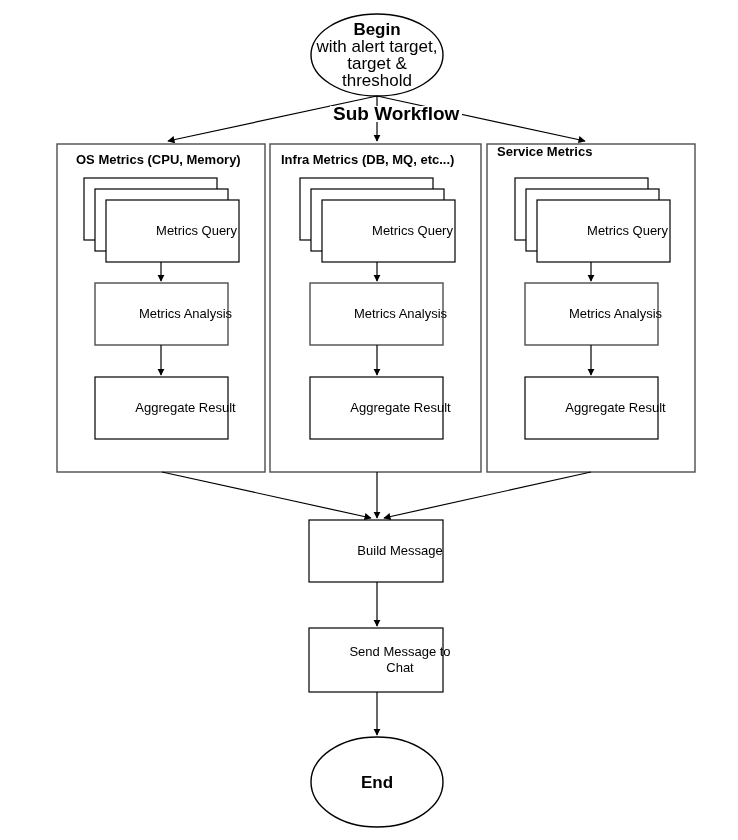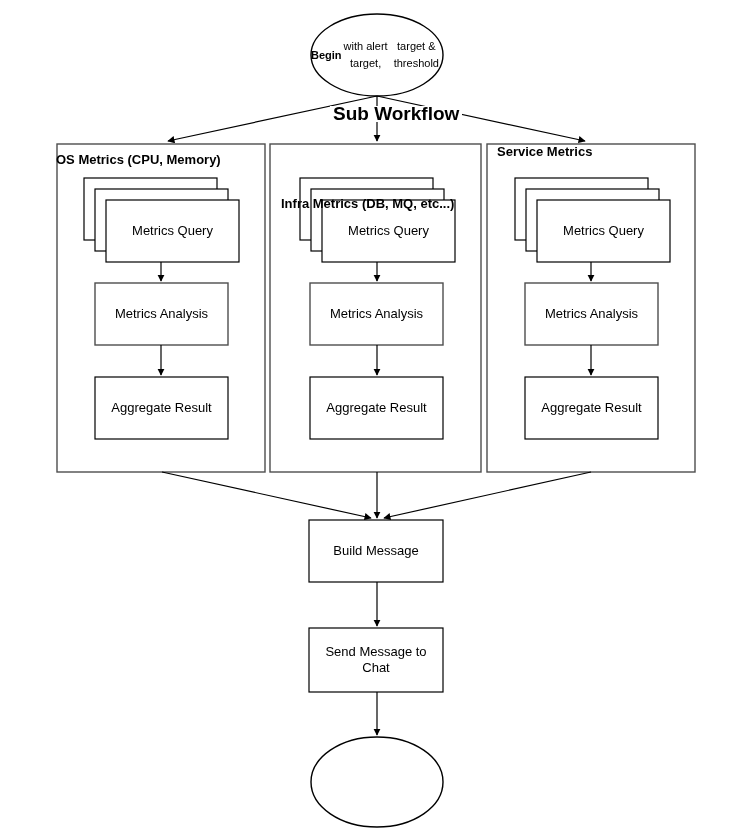--- a/index.html
+++ b/index.html
@@ -36,20 +36,21 @@
     position: absolute;
     display: flex;
     align-items: center;
     justify-content: center;
     text-align: center;
     font-size: 13px;
     line-height: 16px;
     color: #000000;
     white-space: pre-line;
     pointer-events: none;
+    margin-left: 24px;
   }
   .group-title {
     position: absolute;
     font-size: 13px;
     font-weight: bold;
     line-height: 16px;
     color: #000000;
     white-space: nowrap;
     pointer-events: none;
   }
@@ -60,24 +61,25 @@
     line-height: 16px;
     background: #ffffff;
     padding: 0 3px;
     color: #000000;
     white-space: nowrap;
     pointer-events: none;
   }
   .term-label {
     position: absolute;
     display: flex;
-    flex-direction: row;
+    flex-direction: column;
     align-items: center;
+    justify-content: center;
     text-align: center;
-    font-size: 11px;
+    font-size: 17px;
     line-height: 17px;
     pointer-events: none;
   }
   .term-label .t-bold { font-weight: bold; }
 </style>
 </head>
 <body>
 
 <div id="diagram-root">
 
@@ -150,34 +152,37 @@
   </svg>
 
   <div class="term-label" style="left:311px; top:14px; width:132px; height:82px;">
     <span class="t-bold">Begin</span>
     <span>with alert target,</span>
     <span>target &amp; threshold</span>
   </div>
 
   <div class="edge-label" style="left:330px; top:106px;">Sub Workflow</div>
 
-  <div class="group-title" style="left:56px; top:152px;">OS Metrics (CPU, Memory)</div>
-  <div class="group-title" style="left:281px; top:152px;margin-top:44px;">Infra Metrics (DB, MQ, etc...)</div>
+  <div class="group-title" style="left:76px; top:152px;">OS Metrics (CPU, Memory)</div>
+  <div class="group-title" style="left:281px; top:152px;">Infra Metrics (DB, MQ, etc...)</div>
   <div class="group-title" style="left:497px; top:144px;">Service Metrics</div>
 
   <div class="node-label" style="left:106px; top:200px; width:133px; height:62px;">Metrics Query</div>
   <div class="node-label" style="left:95px; top:283px; width:133px; height:62px;">Metrics Analysis</div>
   <div class="node-label" style="left:95px; top:377px; width:133px; height:62px;">Aggregate Result</div>
 
   <div class="node-label" style="left:322px; top:200px; width:133px; height:62px;">Metrics Query</div>
   <div class="node-label" style="left:310px; top:283px; width:133px; height:62px;">Metrics Analysis</div>
   <div class="node-label" style="left:310px; top:377px; width:133px; height:62px;">Aggregate Result</div>
 
   <div class="node-label" style="left:537px; top:200px; width:133px; height:62px;">Metrics Query</div>
   <div class="node-label" style="left:525px; top:283px; width:133px; height:62px;">Metrics Analysis</div>
   <div class="node-label" style="left:525px; top:377px; width:133px; height:62px;">Aggregate Result</div>
 
   <div class="node-label" style="left:309px; top:628px; width:134px; height:64px;">Send Message to
 Chat</div>
   <div class="node-label" style="left:309px; top:520px; width:134px; height:62px;">Build Message</div>
 
+  <div class="term-label" style="left:311px; top:737px; width:132px; height:90px;">
+    <span class="t-bold">End</span>
+  </div>
 
 </div>
 
 </body></html>

